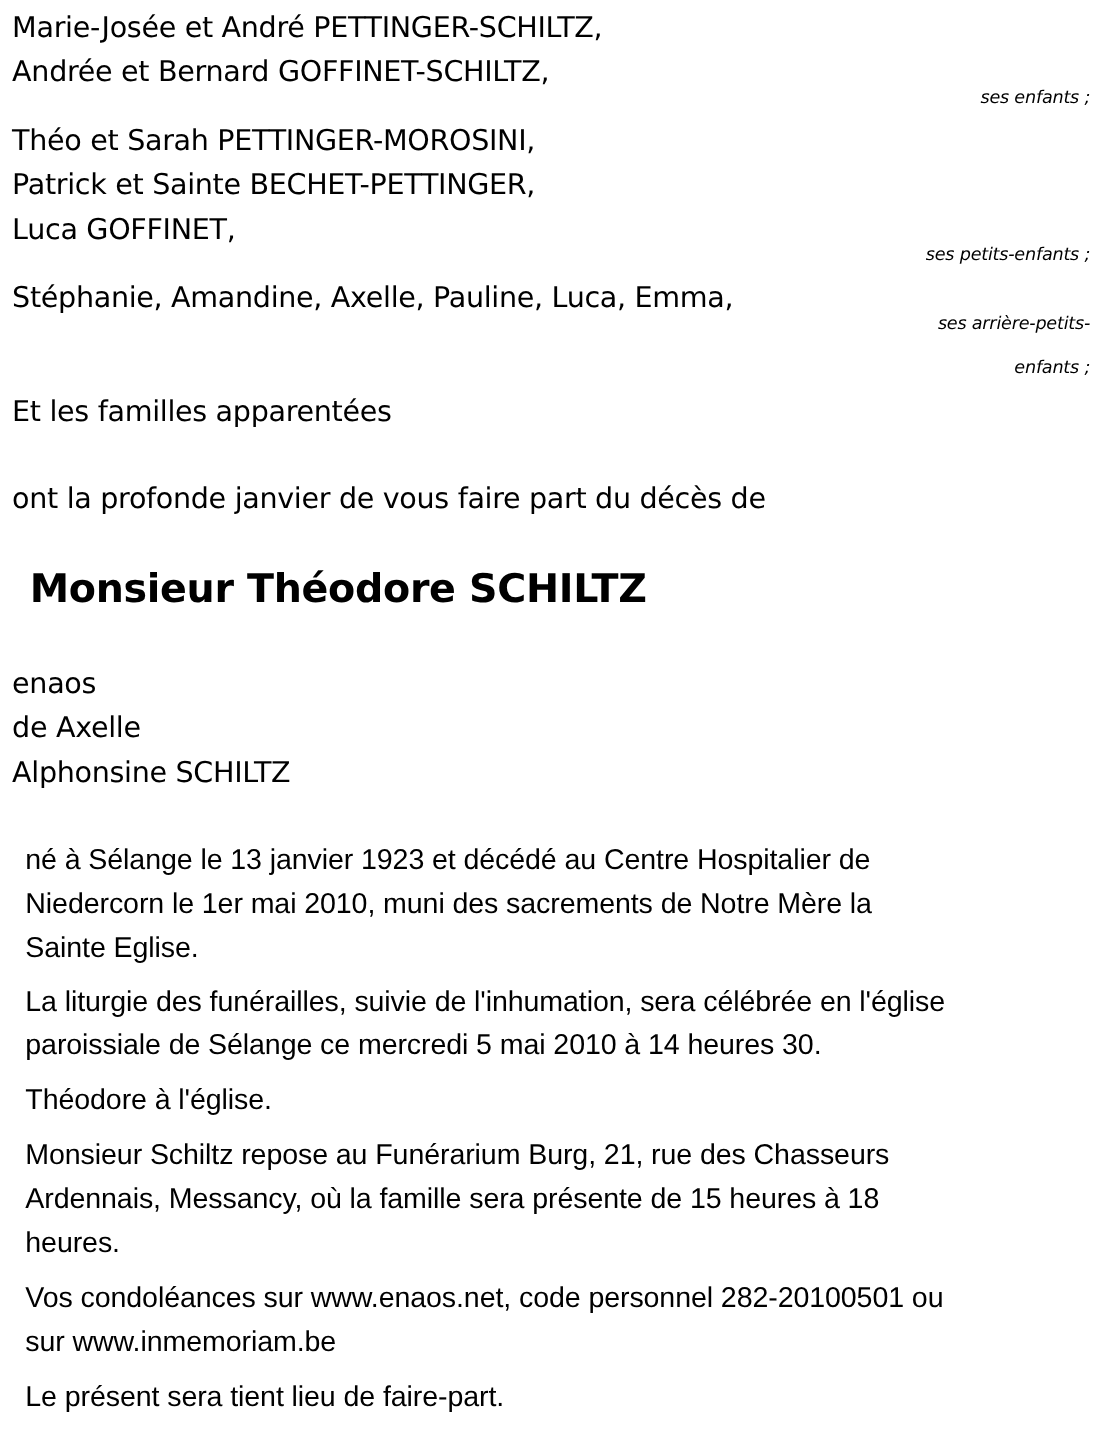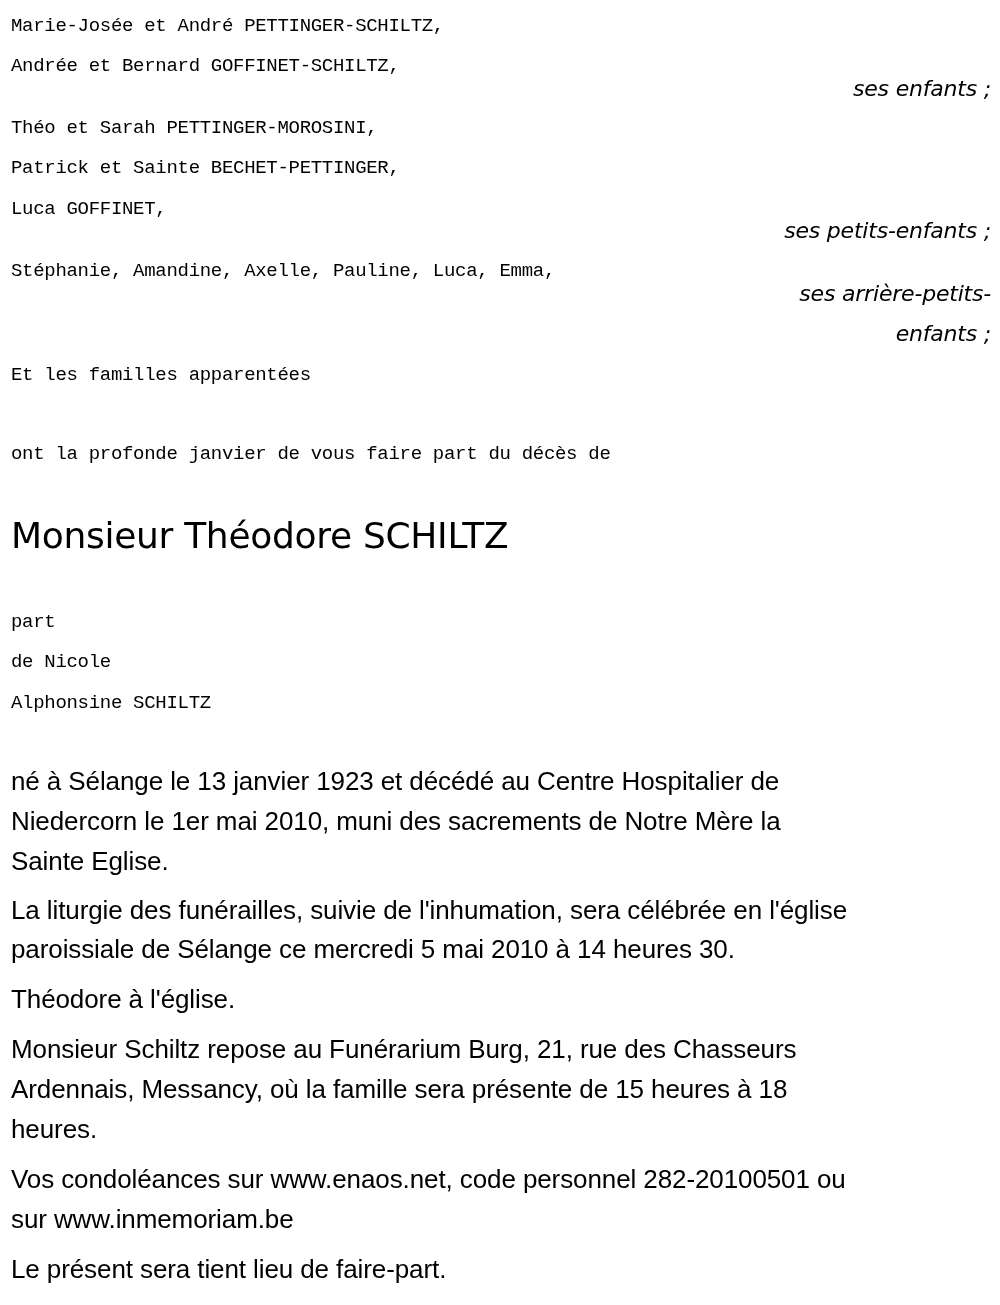--- a/index.html
+++ b/index.html
@@ -18,47 +18,46 @@
   .notice {
     position: absolute;
     left: 11px;
     top: 0;
     width: 980px;
   }
   .line {
     position: absolute;
     left: 0;
     white-space: nowrap;
-    font-size: 19px;
+    font-size: 26px;
     line-height: 28px;
     letter-spacing: -0.3px;
-    font-family: Liberation Mono, monospace;
   }
   .rel {
     position: absolute;
     right: 0;
     white-space: nowrap;
     font-style: italic;
-    font-size: 22px;
+    font-size: 16px;
     line-height: 26px;
     text-align: right;
     letter-spacing: -0.2px;
   }
   .title {
     position: absolute;
-    left: 0;
+    left: 16px;
     white-space: nowrap;
-    font-weight: normal;
+    font-weight: bold;
     font-size: 36px;
     line-height: 42px;
     letter-spacing: -0.3px;
   }
   .body-line {
     position: absolute;
-    left: 0;
+    left: 12px;
     white-space: nowrap;
     font-family: "Liberation Sans", "DejaVu Sans", sans-serif;
     font-size: 26px;
     line-height: 30px;
     letter-spacing: -0.1px;
   }
 </style>
 </head>
 <body>
 
@@ -83,22 +82,22 @@
     <div class="rel" style="top:321px">enfants ;</div>
   </div>
 
   <div class="line" style="top:361px">Et les familles apparentées</div>
 
   <div class="line" style="top:440px">ont la profonde janvier de vous faire part du décès de</div>
 
   <div class="title" style="top:515px">Monsieur Théodore SCHILTZ</div>
 
   <div>
-    <div class="line" style="top:608px">part</div>
-    <div class="line" style="top:648px">de Nicole</div>
+    <div class="line" style="top:608px">enaos</div>
+    <div class="line" style="top:648px">de Axelle</div>
     <div class="line" style="top:689px">Alphonsine SCHILTZ</div>
   </div>
 
   <div>
     <div class="body-line" style="top:766px">né à Sélange le 13 janvier 1923 et décédé au Centre Hospitalier de</div>
     <div class="body-line" style="top:806px">Niedercorn le 1er mai 2010, muni des sacrements de Notre Mère la</div>
     <div class="body-line" style="top:846px">Sainte Eglise.</div>
   </div>
 
   <div>

